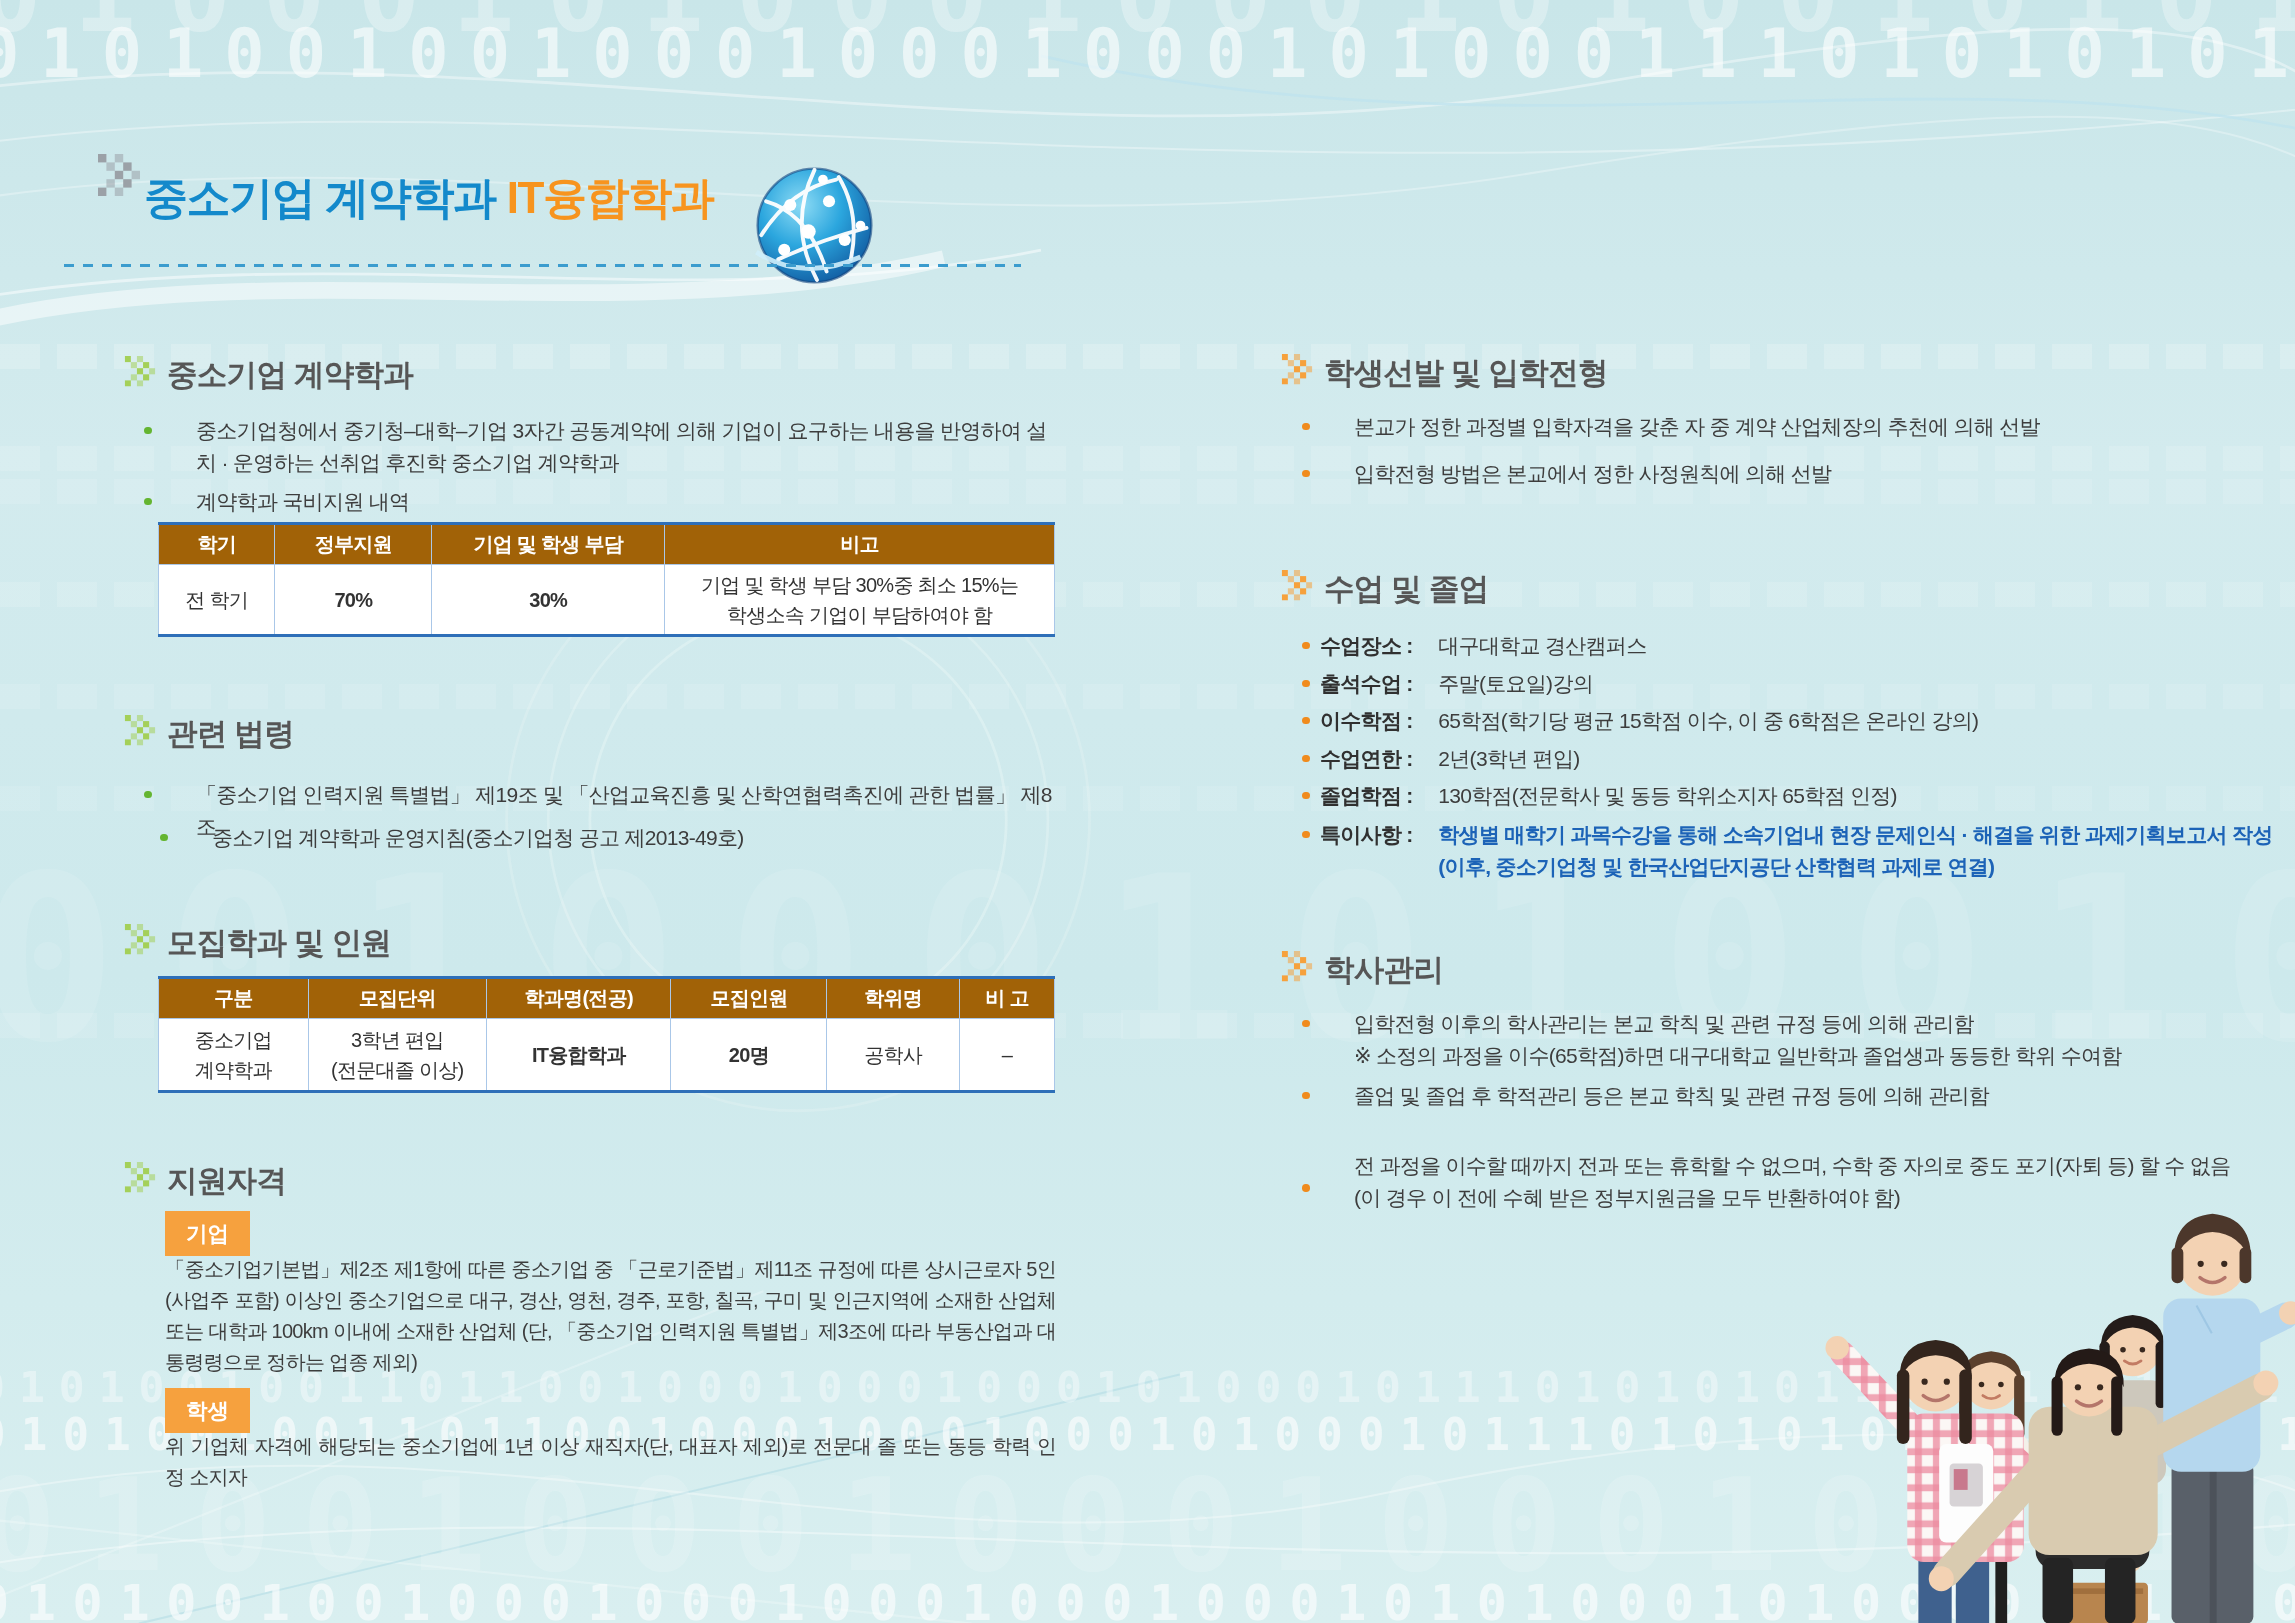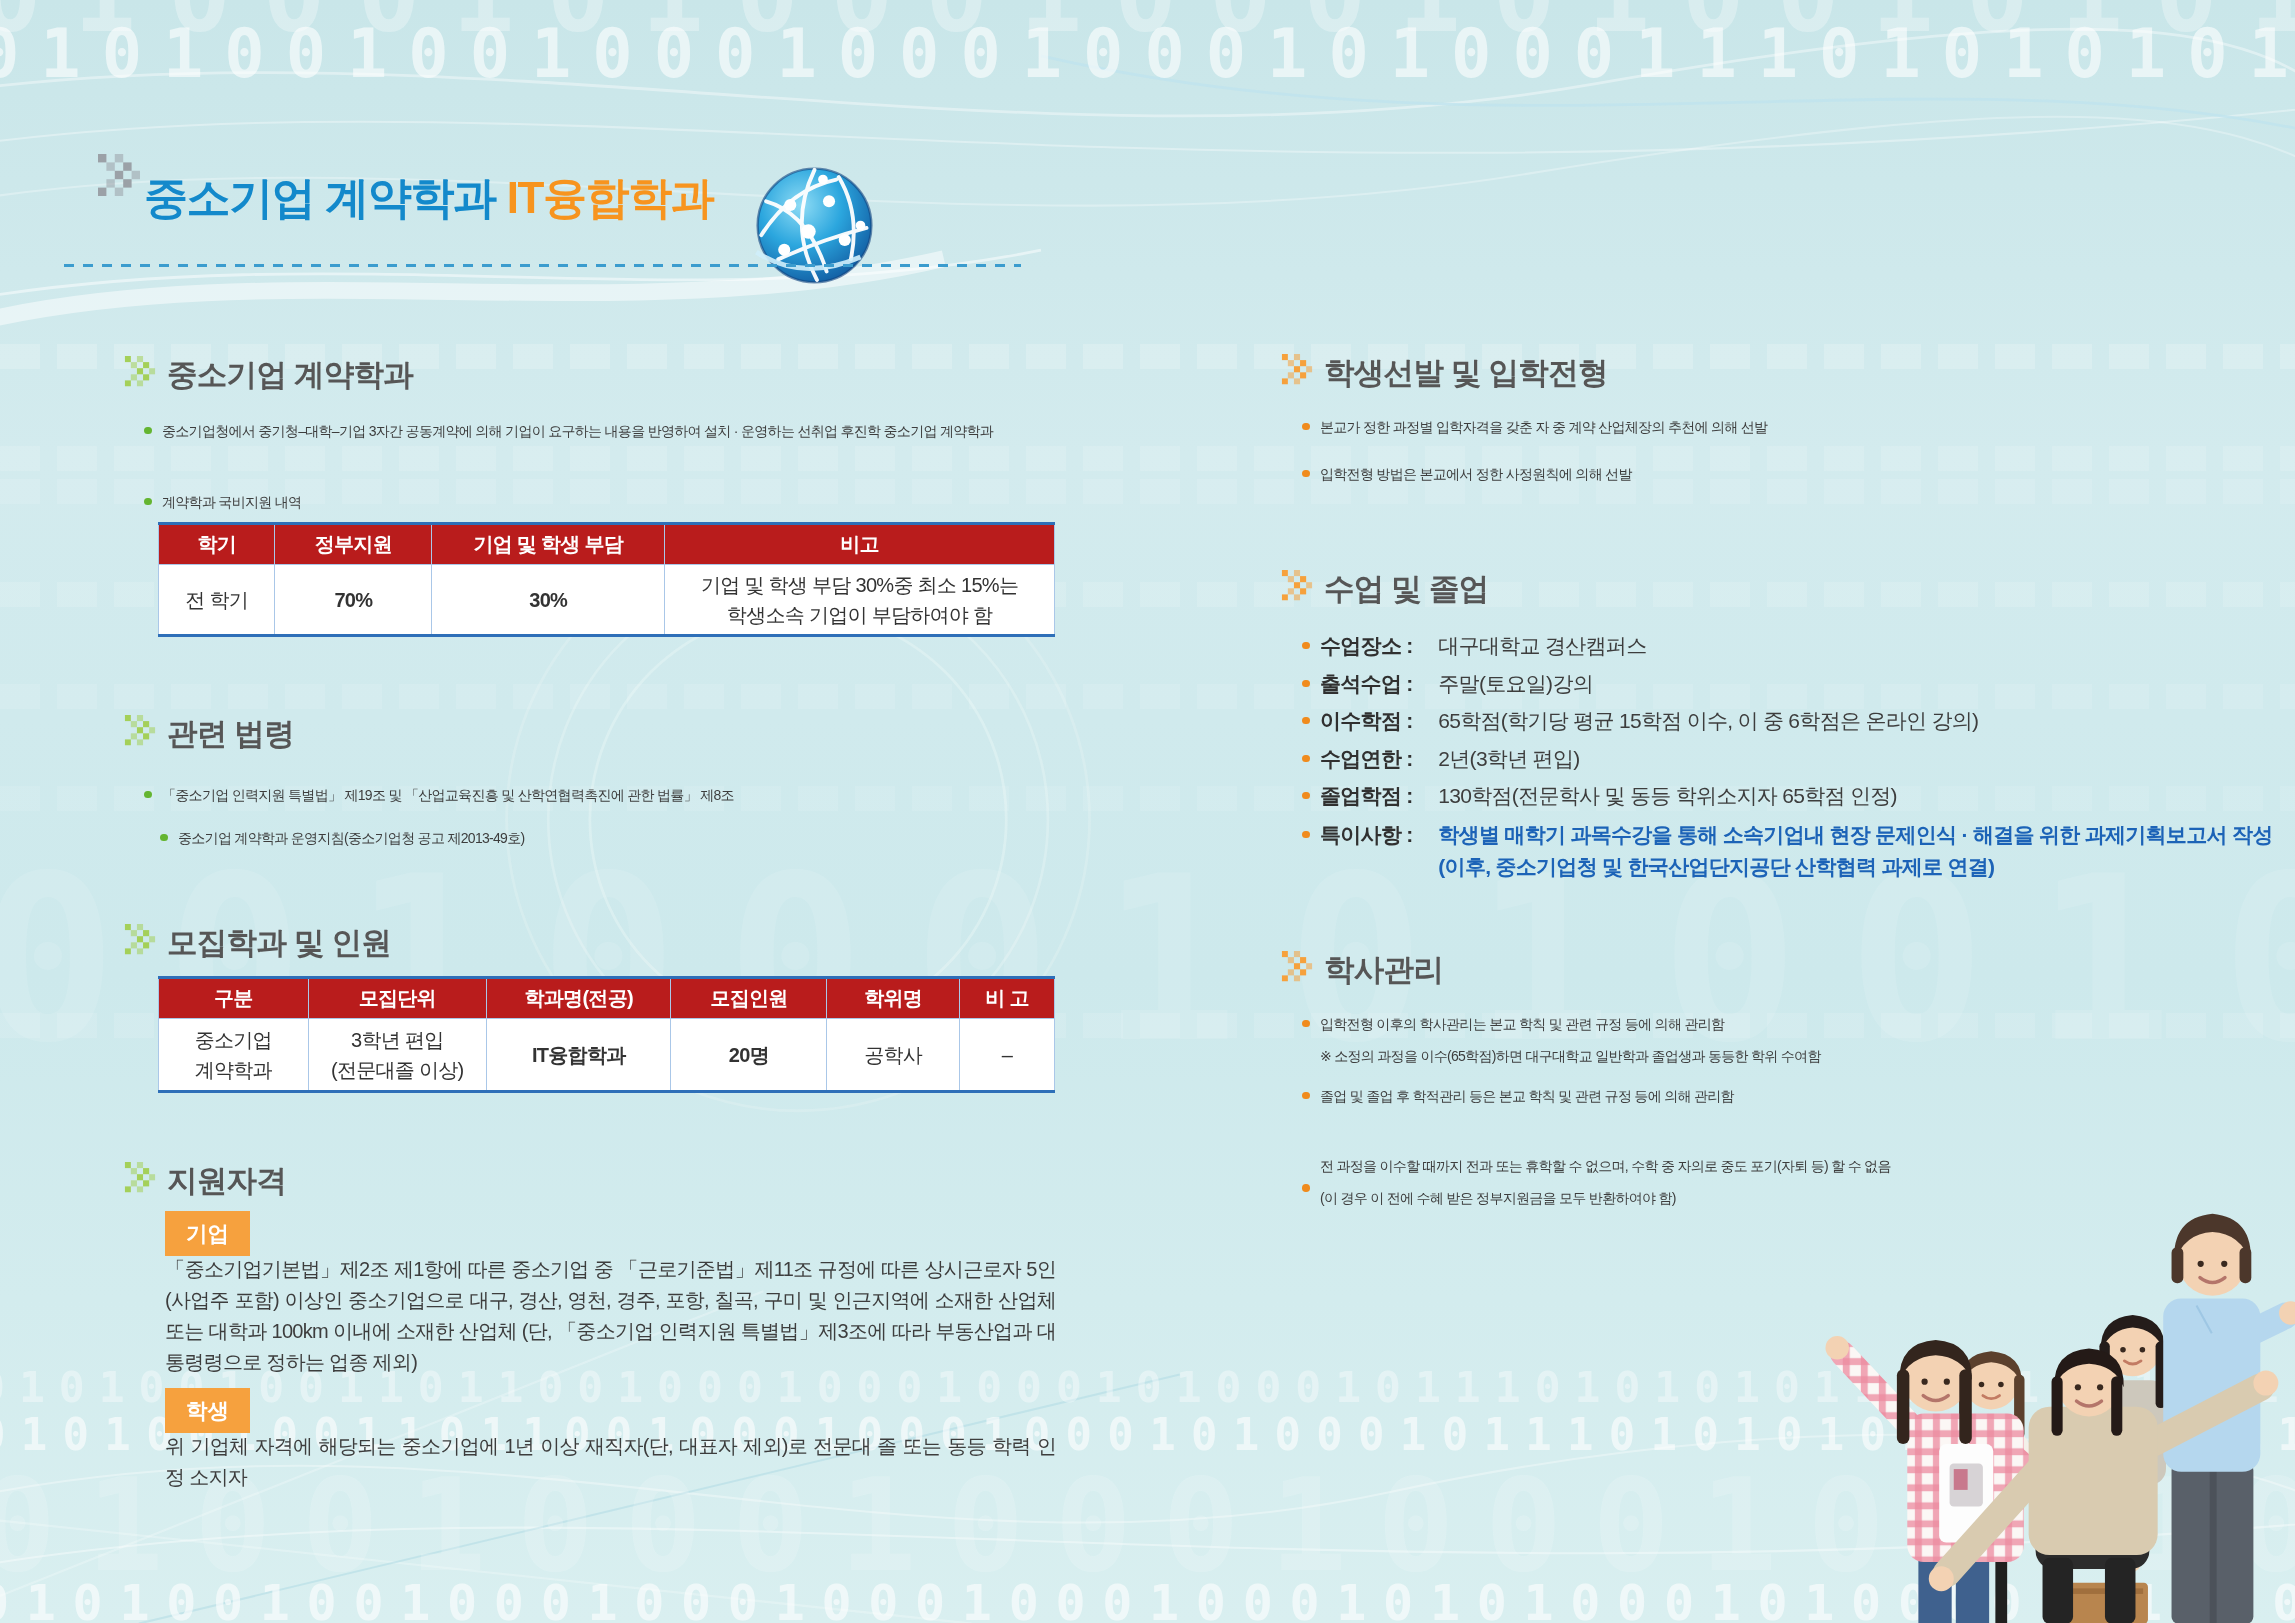--- a/index.html
+++ b/index.html
@@ -20,39 +20,39 @@
   .globe{position:absolute;left:754px;top:165px;width:121px;height:121px;}
   .dashline{position:absolute;left:64px;top:264px;width:957px;height:2.8px;
             background:repeating-linear-gradient(90deg,#3b9cce 0 10.4px,rgba(0,0,0,0) 10.4px 19px);}
   
   .sec-title{position:absolute;display:flex;align-items:flex-start;gap:11px;
              font-size:30.5px;font-weight:bold;color:#565656;letter-spacing:-0.7px;}
   .chev{width:32px;height:30.5px;flex:0 0 auto;margin-top:1.4px;}
   .chev.green{color:#a4d059;}
   .chev.orange{color:#f6a13c;}
   .bullet{position:absolute;display:flex;align-items:flex-start;
-          font-size:14px;color:#3d3d3d;line-height:32px;letter-spacing:-0.7px;}
+          font-size:21px;color:#3d3d3d;line-height:32px;letter-spacing:-0.7px;gap:34px;}
   .dot{width:7.6px;height:7.6px;border-radius:50%;margin:11.8px 10.4px 0 0;flex:0 0 auto;}
   .dot.green{background:#64b531;}
   .dot.orange{background:#f08b1d;}
   .btext .note{display:block;}
   .kv{position:absolute;display:flex;align-items:flex-start;font-size:21px;line-height:32px;letter-spacing:-0.7px;}
   .kv .lab{font-weight:bold;color:#303030;margin:11.8px 9.7px 0 0;white-space:nowrap;margin-top:0;}
   .kv .val{color:#3d3d3d;margin-left:16px;}
   .kv .val.blue{color:#1c63b7;font-weight:bold;}
   .kv .val .line2{display:block;}
   .para{position:absolute;font-size:20px;color:#3d3d3d;line-height:31px;letter-spacing:-0.7px;text-align:justify;}
   .tagbox{position:absolute;background:#f6a13e;color:#ffffff;font-weight:bold;font-size:21.5px;
           padding:8px 21px;letter-spacing:0;}
   
   .tablewrap{position:absolute;}
   .datatable{width:100%;border-collapse:collapse;table-layout:fixed;background:#ffffff;
              border-top:3.5px solid #2e6fb8;border-bottom:3.5px solid #2e6fb8;
              font-size:20px;color:#333333;letter-spacing:-0.7px;}
-  .datatable th{background:#b91c1c;color:#ffffff;font-weight:bold;height:37px;
+  .datatable th{background:#a16207;color:#ffffff;font-weight:bold;height:37px;
                 border:1.4px solid #aac7e8;border-top:none;margin-left:20px;}
   .datatable td{height:67px;text-align:center;vertical-align:middle;line-height:1.5;
                 border:1.4px solid #aac7e8;border-bottom:none;}
   .t2 td{height:69px;}
   .pre{white-space:pre-line;}
   .b{font-weight:bold;}
   .t1 .c1{width:13%;}.t1 .c2{width:17.5%;}.t1 .c3{width:26%;}.t1 .c4{width:43.5%;}
   .t2 .c1{width:16.7%;}.t2 .c2{width:19.9%;}.t2 .c3{width:20.6%;}
   .t2 .c4{width:17.4%;}.t2 .c5{width:14.8%;}.t2 .c6{width:10.6%;}
   

